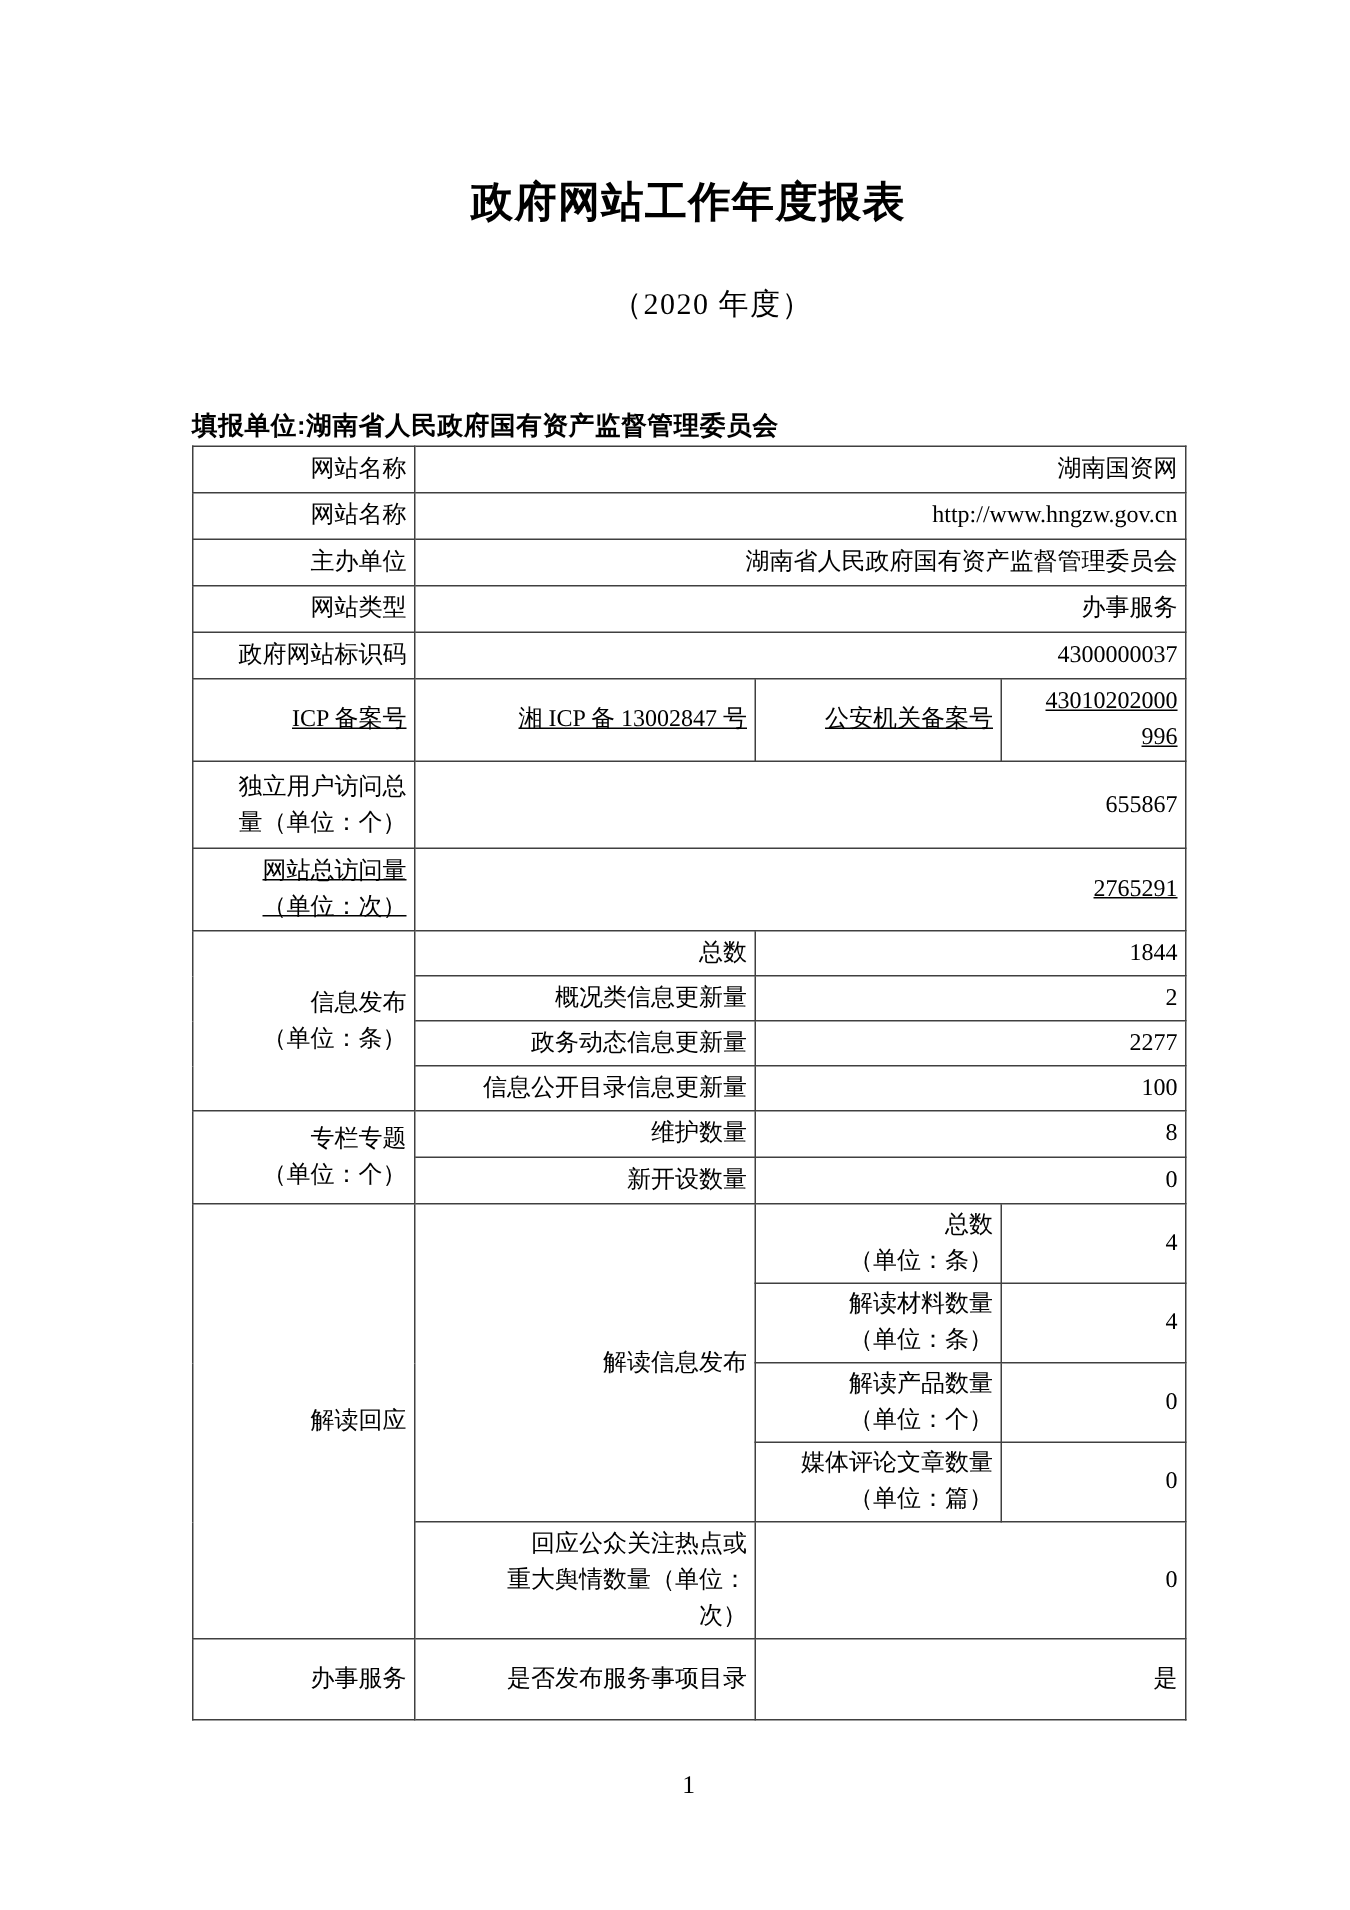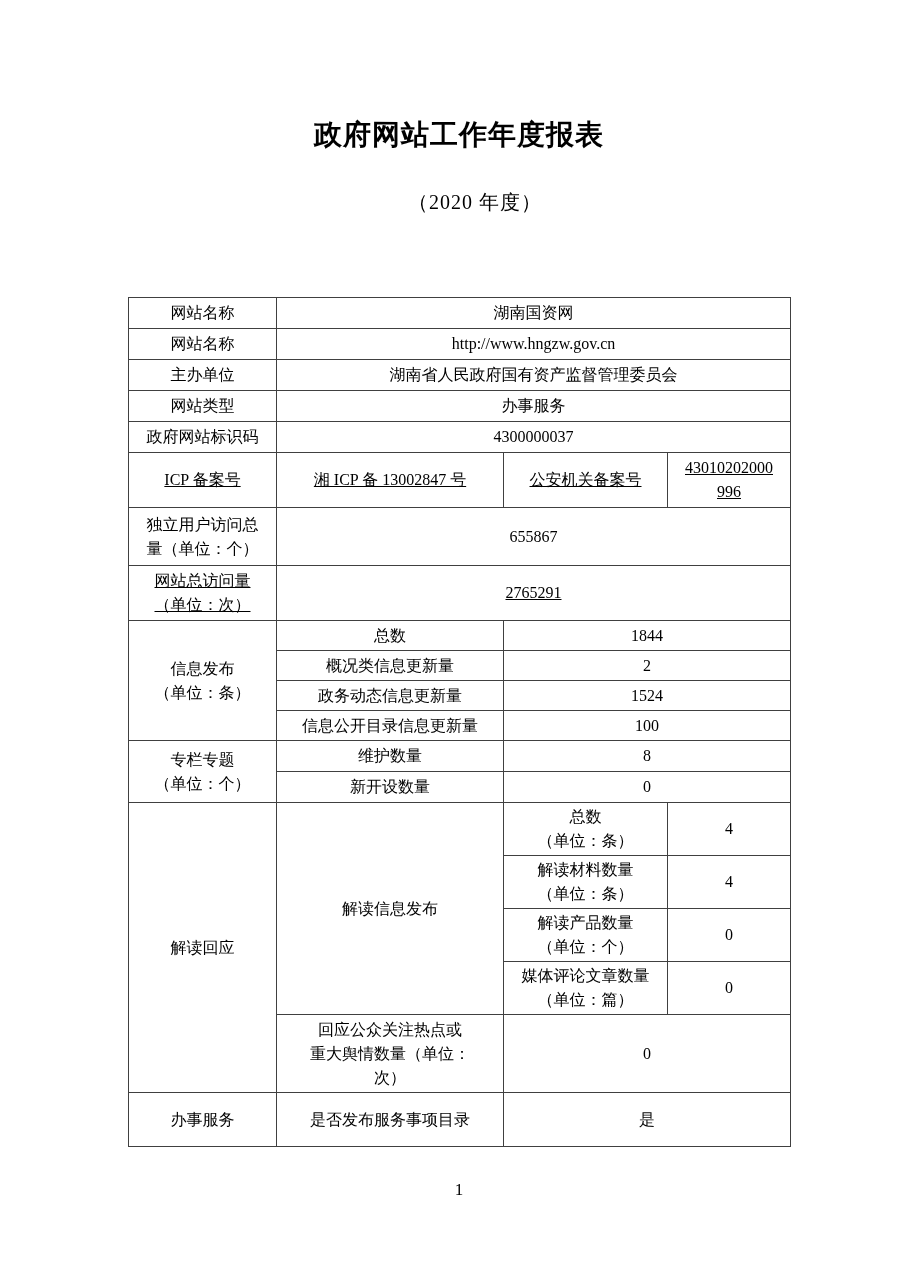--- a/index.html
+++ b/index.html
@@ -47,21 +47,21 @@
   table.report {
     position: absolute;
     top: 297px;
     left: 128px;
     width: 662px;
     border-collapse: collapse;
     table-layout: fixed;
   }
   table.report td {
     border: 1px solid #404040;
-    text-align: center;
+    text-align: right;
     vertical-align: middle;
     font-size: 16px;
     line-height: 1.5;
     padding: 2px 5px;
     white-space: pre-line;
     overflow: hidden;
   }
   tr.r31 { height: 31px; }
   tr.r30 { height: 30px; }
   tr.r55 { height: 55px; text-decoration: underline; }
@@ -80,20 +80,21 @@
     font-size: 17px;
   }
 </style>
 </head>
 <body>
 
 <div class="page">
 
   <div class="doc-title">政府网站工作年度报表</div>
   <div class="doc-subtitle">（2020 年度）</div>
+  <div class="reporting-unit">填报单位:湖南省人民政府国有资产监督管理委员会</div>
 
   <table class="report">
     <colgroup>
       <col style="width:148px">
       <col style="width:227px">
       <col style="width:164px">
       <col style="width:123px">
     </colgroup>
     <tbody>
       <tr class="r31">
@@ -139,21 +140,21 @@
 （单位：条）</td>
         <td>总数</td>
         <td colspan="2">1844</td>
       </tr>
       <tr class="r30">
         <td>概况类信息更新量</td>
         <td colspan="2">2</td>
       </tr>
       <tr class="r30">
         <td>政务动态信息更新量</td>
-        <td colspan="2">1524</td>
+        <td colspan="2">2277</td>
       </tr>
       <tr class="r30">
         <td>信息公开目录信息更新量</td>
         <td colspan="2">100</td>
       </tr>
 
       <tr class="r31">
         <td rowspan="2">专栏专题
 （单位：个）</td>
         <td>维护数量</td>

